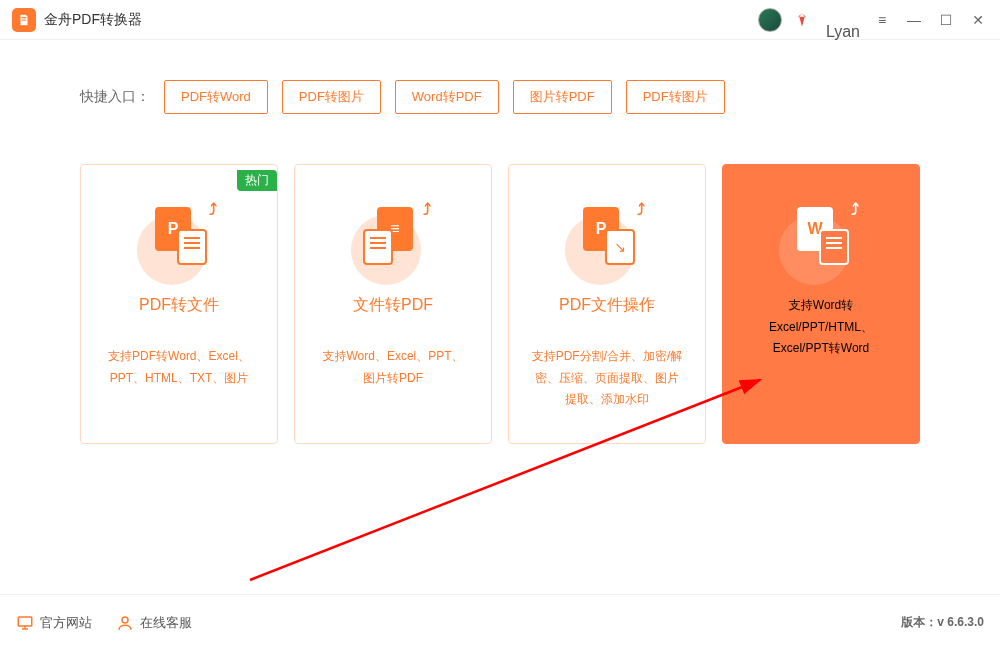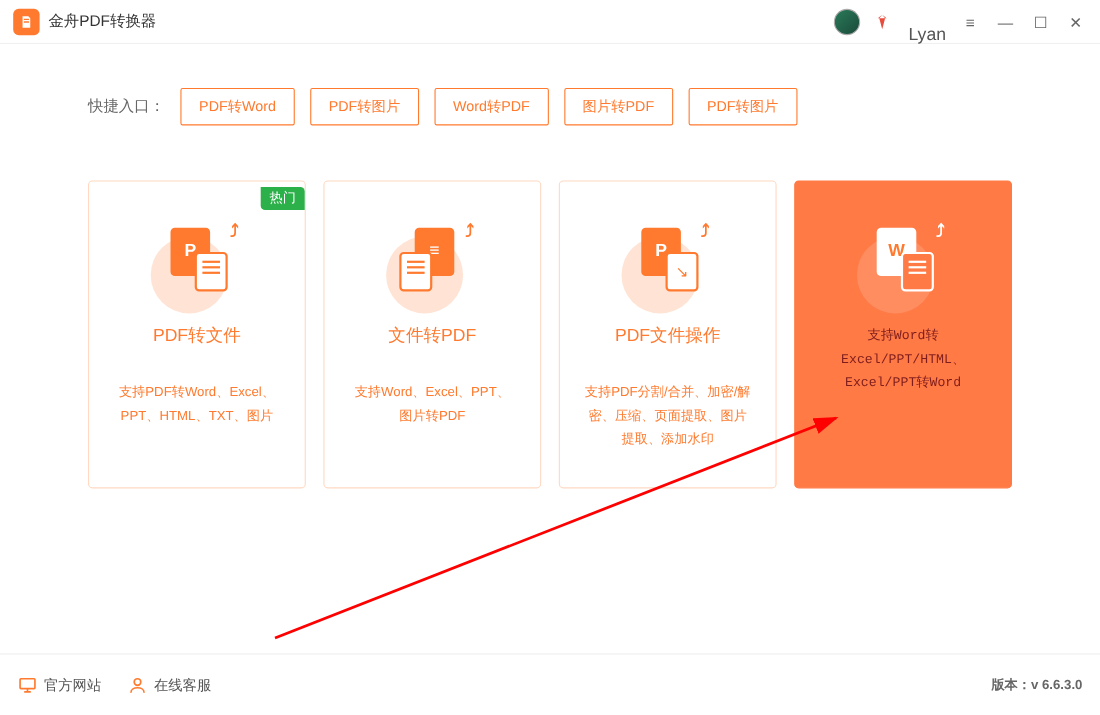--- a/index.html
+++ b/index.html
@@ -24,21 +24,21 @@
 .cards { display: flex; gap: 16px; }
 .card { position: relative; flex: 1; height: 280px; border: 1px solid #ffd9c2; border-radius: 4px; background: #fff; padding: 30px 16px 0 16px; text-align: center; cursor: pointer; }
 .card.active { background: #ff7a45; border-color: #ff7a45; }
 .badge { position: absolute; top: 5px; right: 0; background: #2bb04a; color: #fff; font-size: 12px; padding: 2px 8px; border-radius: 0 4px 0 4px; }
 .card-icon { height: 80px; display: flex; align-items: center; justify-content: center; margin-bottom: 20px; position: relative; }
 .glow { position: absolute; width: 70px; height: 70px; border-radius: 50%; background: #ffe4d5; top: 20px; left: 50%; transform: translateX(-60%); }
 .card.active .glow { background: rgba(255,255,255,0.15); }
 .card-title { font-size: 16px; font-weight: normal; color: #ff7a2e; margin-bottom: 30px; }
 .card.active .card-title { color: #fff; }
 .card-desc { font-size: 12px; color: #ff7a2e; line-height: 1.8; padding: 0 6px; }
-.card.active .card-desc { color: #7f1d1d; font-family: Liberation Mono, monospace; }
+.card.active .card-desc { color: #000000; }
 
 .icon-stack { position: relative; width: 60px; height: 60px; z-index: 1; }
 .file-back, .file-front { position: absolute; border-radius: 4px; display: flex; align-items: center; justify-content: center; }
 .file-back { width: 36px; height: 44px; background: #ff7a2e; top: 2px; left: 6px; color:#fff; font-weight:bold; font-size:16px; }
 .file-front { width: 30px; height: 36px; border: 2px solid #ff7a2e; background: #fff; bottom: 0; right: 2px; }
 .file-front::before { content:""; position:absolute; top:6px; left:5px; right:5px; height:2px; background:#ff7a2e; box-shadow: 0 5px 0 #ff7a2e, 0 10px 0 #ff7a2e; }
 .card.active .file-back { background: #fff; color: #ff7a2e; }
 .card.active .file-front { border-color: #fff; background: #ff7a45; }
 .card.active .file-front::before { background: #fff; box-shadow: 0 5px 0 #fff, 0 10px 0 #fff; }
 .arrow-corner { position:absolute; top:-4px; right:-8px; color:#ff7a2e; font-size:16px; font-weight:bold; }

